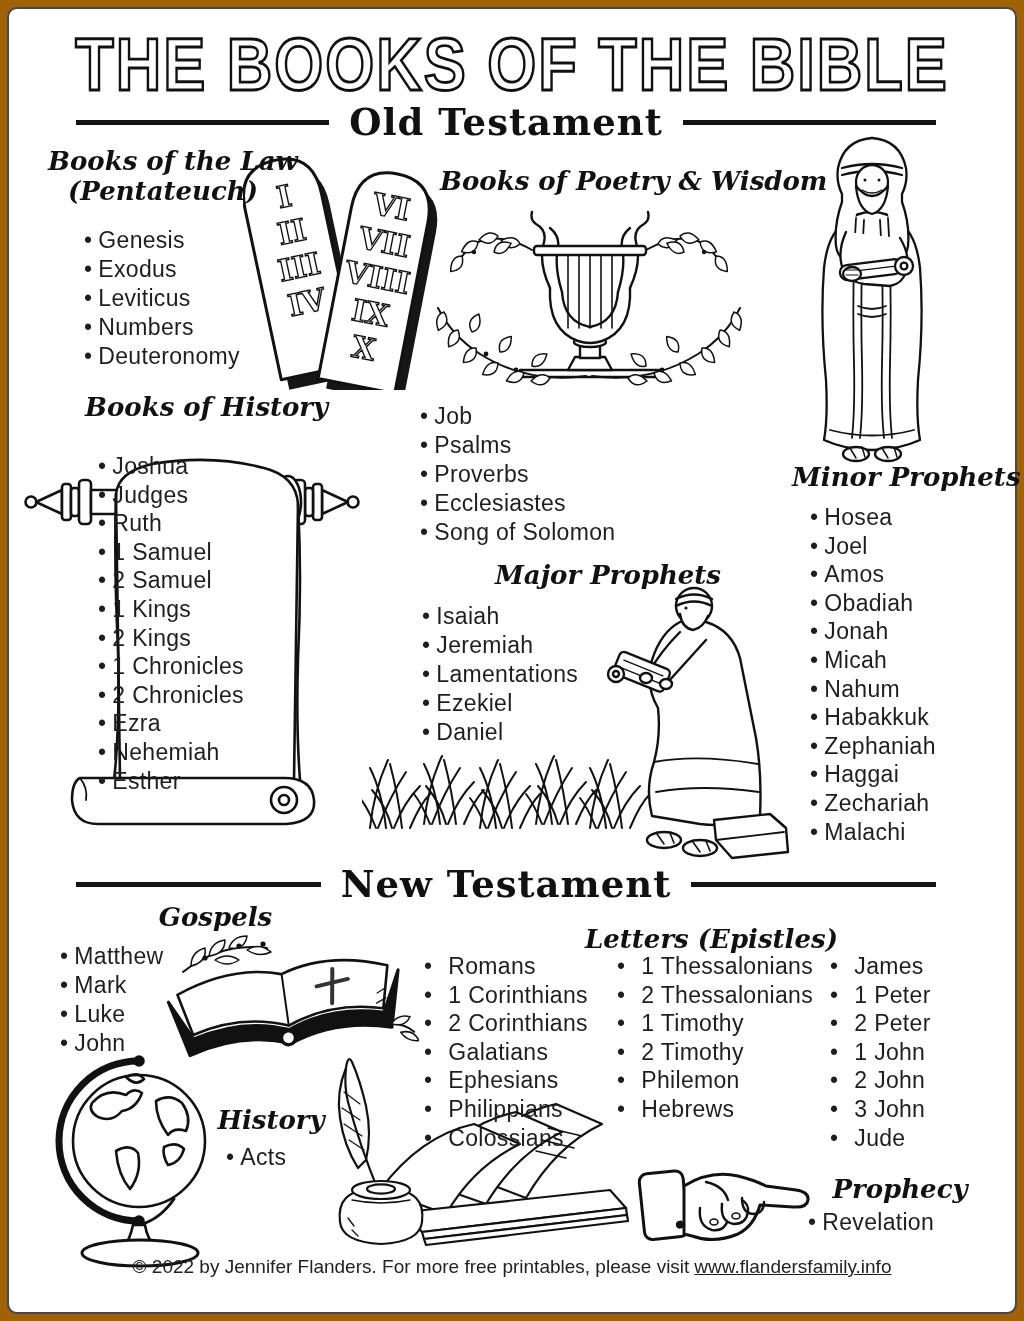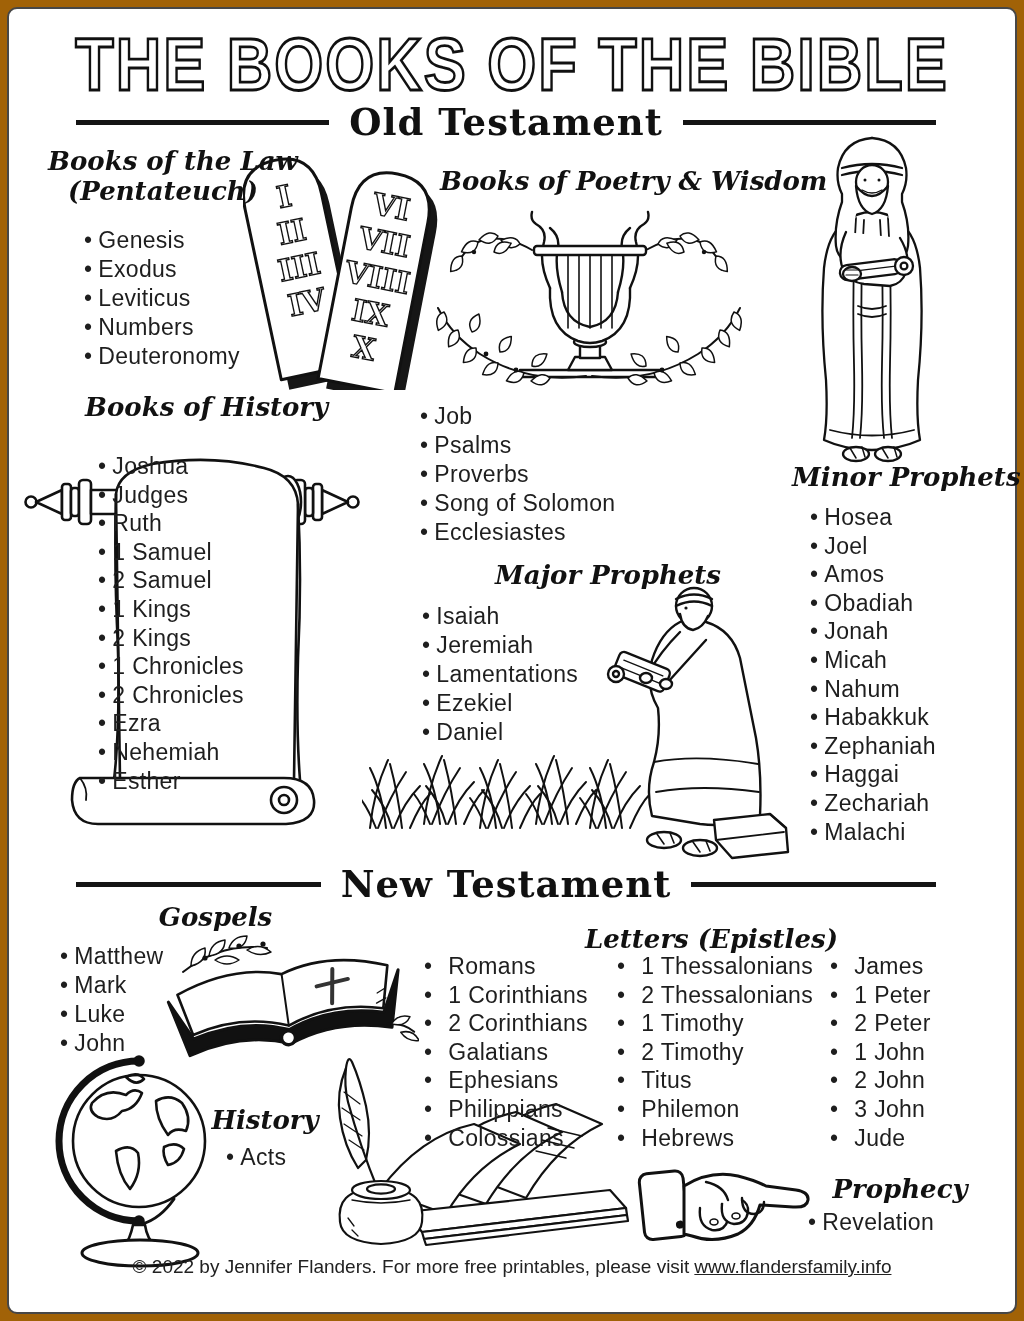--- a/index.html
+++ b/index.html
@@ -156,22 +156,22 @@
       <use href="#lf" transform="translate(34,56) rotate(135)"></use>
       <use href="#lf" transform="translate(66,52) rotate(-18)"></use>
       <circle cx="46" cy="52" r="2.2" fill="#111" stroke="none"></circle>
     </g>
   </svg>
 
   <ul class="booklist" style="left:420px;top:402px;">
       <li>Job</li>
       <li>Psalms</li>
       <li>Proverbs</li>
+      <li>Ecclesiastes</li>
       <li>Song of Solomon</li>
-      <li>Ecclesiastes</li>
     </ul>
 
   <div class="script-h" style="left:85px;top:392px;width:200px;">
     <div>Books of History</div>
   </div>
 
   <svg class="ill" style="left:22px;top:428px;" width="340" height="432" viewBox="0 0 340 432">
     <g fill="#fff" stroke="#111" stroke-width="2.6">
 
       <circle cx="9" cy="74" r="5.5"></circle>
@@ -396,21 +396,20 @@
       <li>Galatians</li>
       <li>Ephesians</li>
       <li>Philippians</li>
       <li>Colossians</li>
     </ul>
   <ul class="booklist lh28 spread" style="left:617px;top:952px;">
       <li>1 Thessalonians</li>
       <li>2 Thessalonians</li>
       <li>1 Timothy</li>
       <li>2 Timothy</li>
-      <li>Titus</li>
       <li>Philemon</li>
       <li>Hebrews</li>
     </ul>
   <ul class="booklist lh28 spread" style="left:830px;top:952px;">
       <li>James</li>
       <li>1 Peter</li>
       <li>2 Peter</li>
       <li>1 John</li>
       <li>2 John</li>
       <li>3 John</li>
@@ -427,21 +426,21 @@
       <path d="M82,22 Q94,16 100,24 Q92,32 82,22 Z"></path>
       <path d="M95,6 A80,80 0 0 0 95,166" stroke-width="7"></path>
       <circle cx="95" cy="6" r="4.5" fill="#111"></circle>
       <circle cx="95" cy="166" r="4.5" fill="#111"></circle>
       <path d="M130,144 Q116,164 98,169" stroke-width="3"></path>
       <path d="M89,170 Q86,184 80,192 L112,192 Q103,184 101,170 Z" fill="#fff"></path>
       <ellipse cx="96" cy="198" rx="58" ry="13" fill="#fff" stroke-width="3"></ellipse>
     </g>
   </svg>
 
-  <div class="script-h" style="left:210px;top:1105px;width:110px;">
+  <div class="script-h" style="left:216px;top:1105px;width:110px;">
     <div>History</div>
   </div>
   <ul class="booklist" style="left:226px;top:1143px;">
       <li>Acts</li>
     </ul>
 
   <svg class="ill" style="left:308px;top:1050px;" width="344" height="212" viewBox="0 0 344 212">
     <g fill="#fff" stroke="#111" stroke-width="2.2">
 
       <path d="M150,122 Q192,66 248,54 L294,74 Q248,96 218,148 Z"></path>

